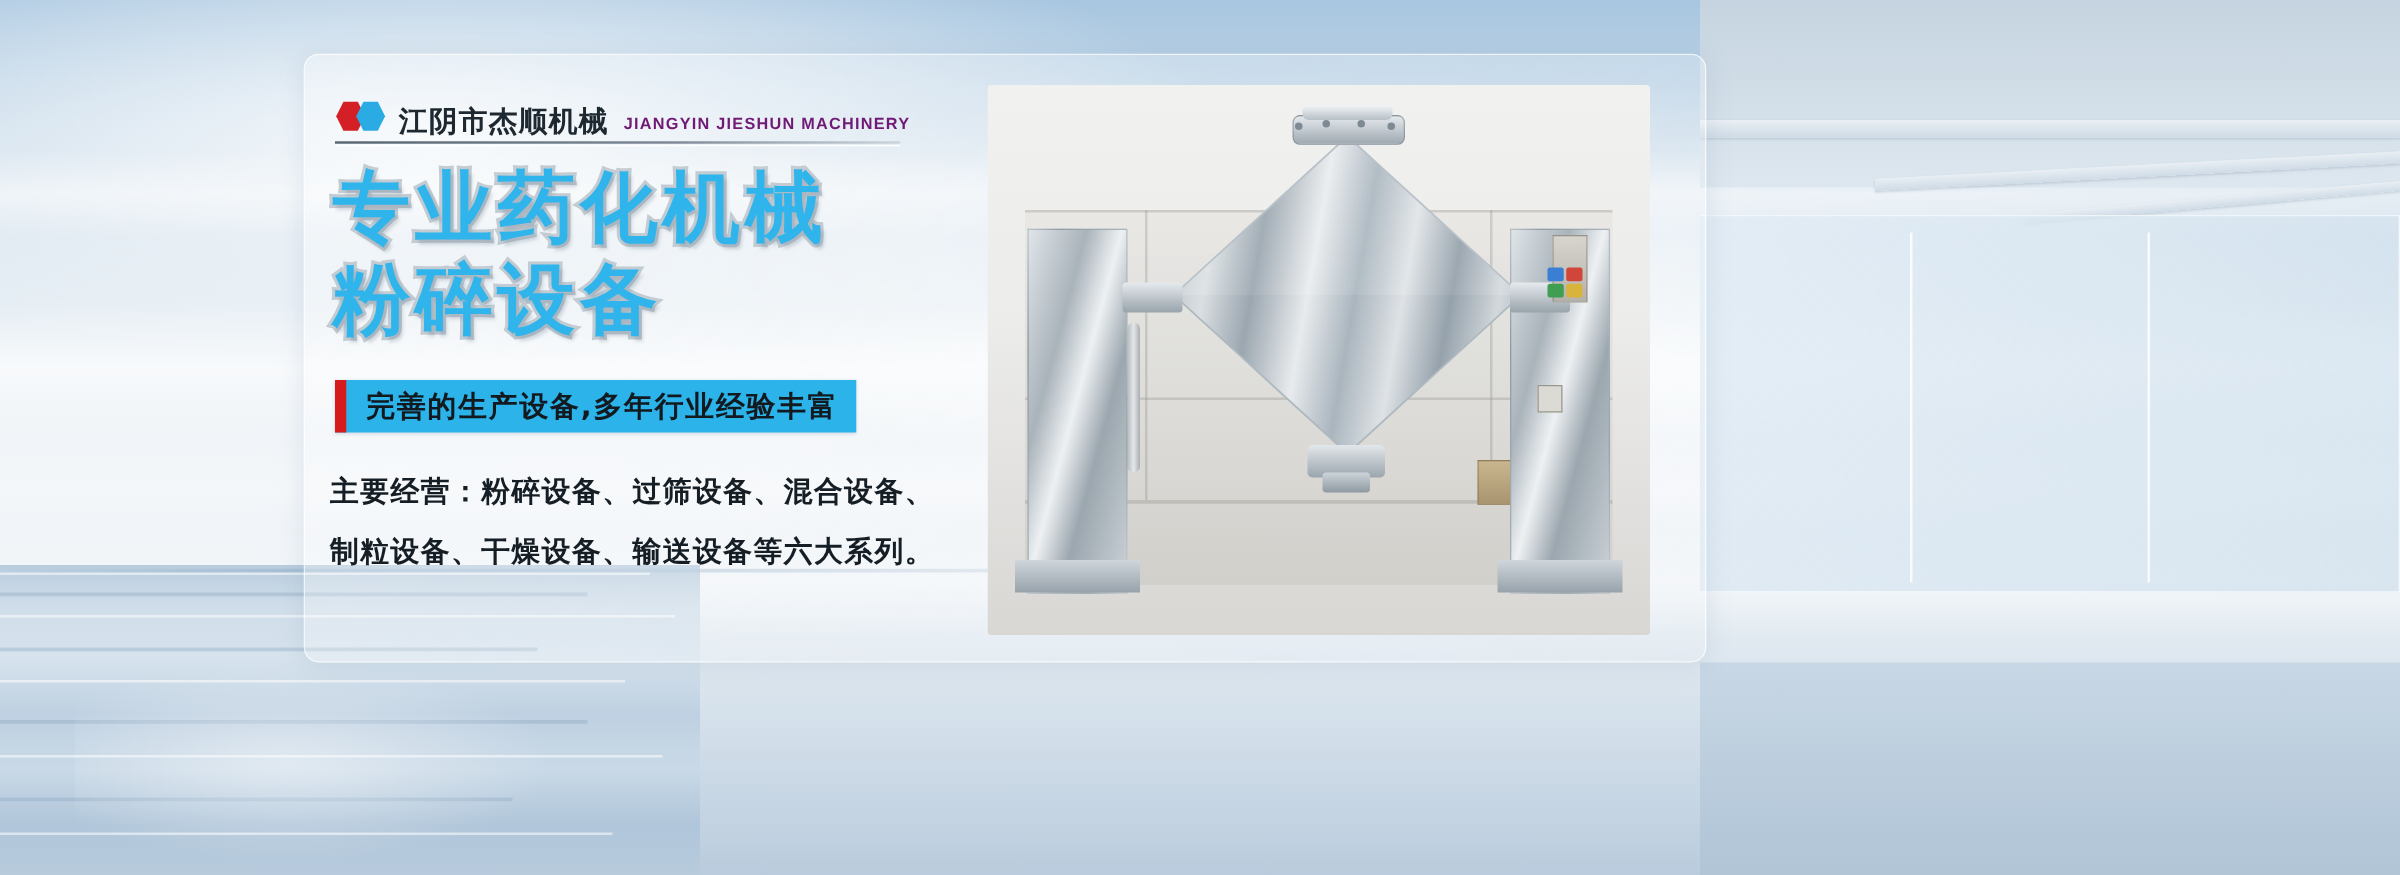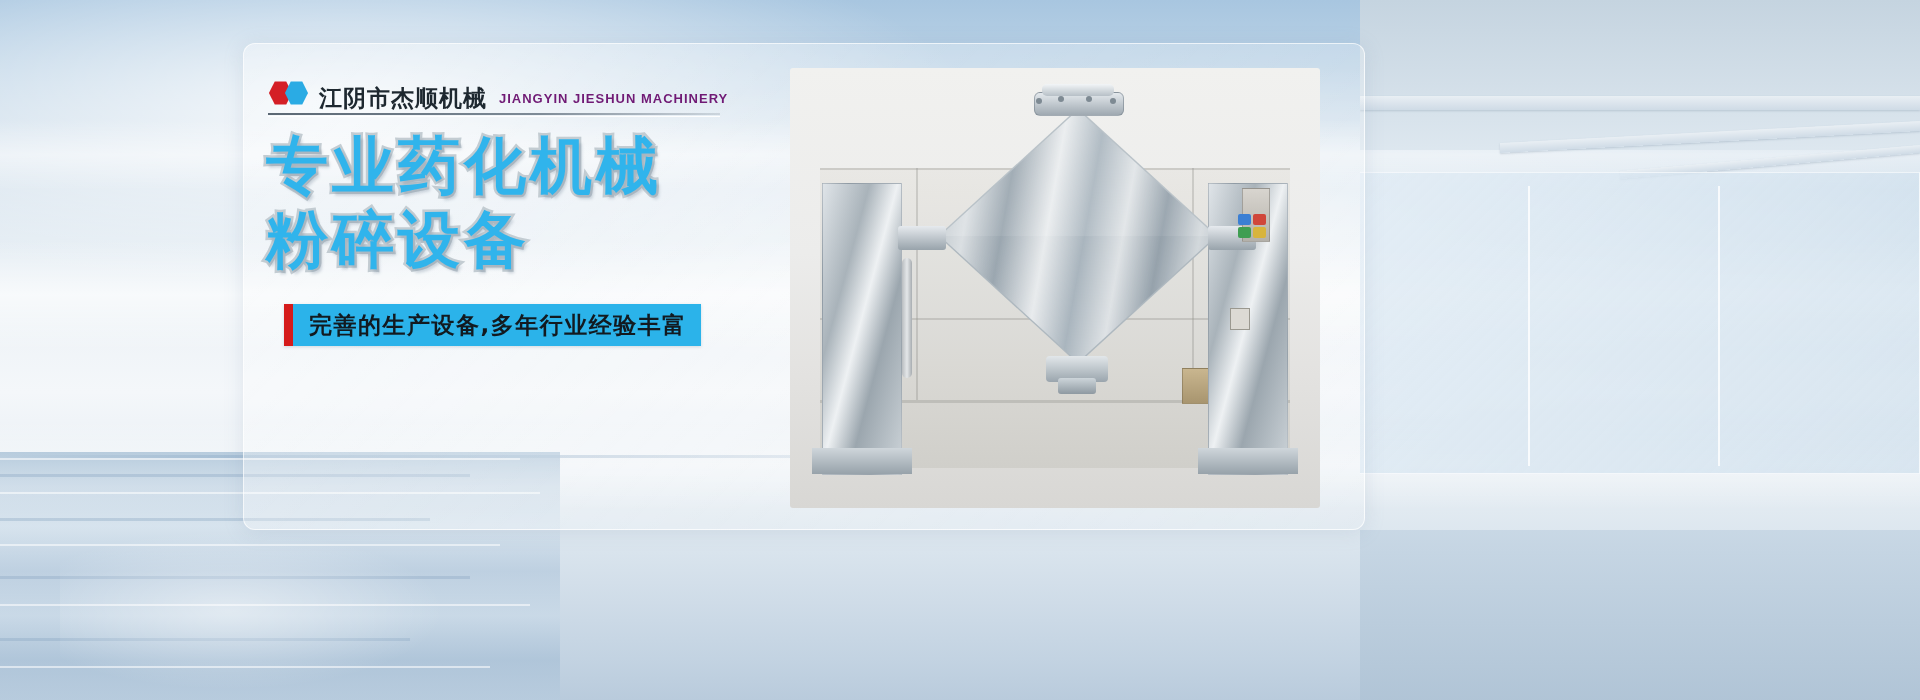--- a/index.html
+++ b/index.html
@@ -126,21 +126,21 @@
     -webkit-text-stroke:5px #c3ccd2;
     paint-order:stroke fill;
     text-shadow:3px 4px 3px rgba(110,130,150,.30);
     font-family:Liberation Mono, monospace;
     white-space:nowrap;
   }
   .headline div{display:block;}
 
   
   .hl-bar{
-    position:absolute;left:284px;top:304px;height:42px;
+    position:absolute;left:268px;top:304px;height:42px;
     background:#2bb3ea;display:flex;align-items:center;
     box-shadow:0 1px 3px rgba(80,110,135,.22);
   }
   .hl-accent{width:9px;height:42px;background:#d51b1b;flex:none;}
   .hl-text{
     color:#121a20;font-size:23px;font-weight:700;letter-spacing:1.5px;
     padding:0 14px 0 16px;white-space:nowrap;
     font-family:"DejaVu Sans","Liberation Sans",sans-serif;
   }
 
@@ -324,20 +324,24 @@
   <div class="headline">
     <div>专业药化机械</div>
     <div>粉碎设备</div>
   </div>
 
   <div class="hl-bar">
     <div class="hl-accent"></div>
     <span class="hl-text">完善的生产设备,多年行业经验丰富</span>
   </div>
 
+  <div class="desc">
+    <div>主要经营：粉碎设备、过筛设备、混合设备、</div>
+    <div>制粒设备、干燥设备、输送设备等六大系列。</div>
+  </div>
 
   <div class="product">
     <div class="prod-bg"></div>
     <div class="workshop">
       <div class="ws-line" style="left:0;top:0;width:470px;height:2px;"></div>
       <div class="ws-line" style="left:0;top:150px;width:470px;height:2px;"></div>
       <div class="ws-line" style="left:0;top:232px;width:470px;height:3px;"></div>
       <div class="ws-line" style="left:96px;top:0;width:2px;height:232px;"></div>
       <div class="ws-line" style="left:372px;top:0;width:2px;height:232px;"></div>
     </div>

